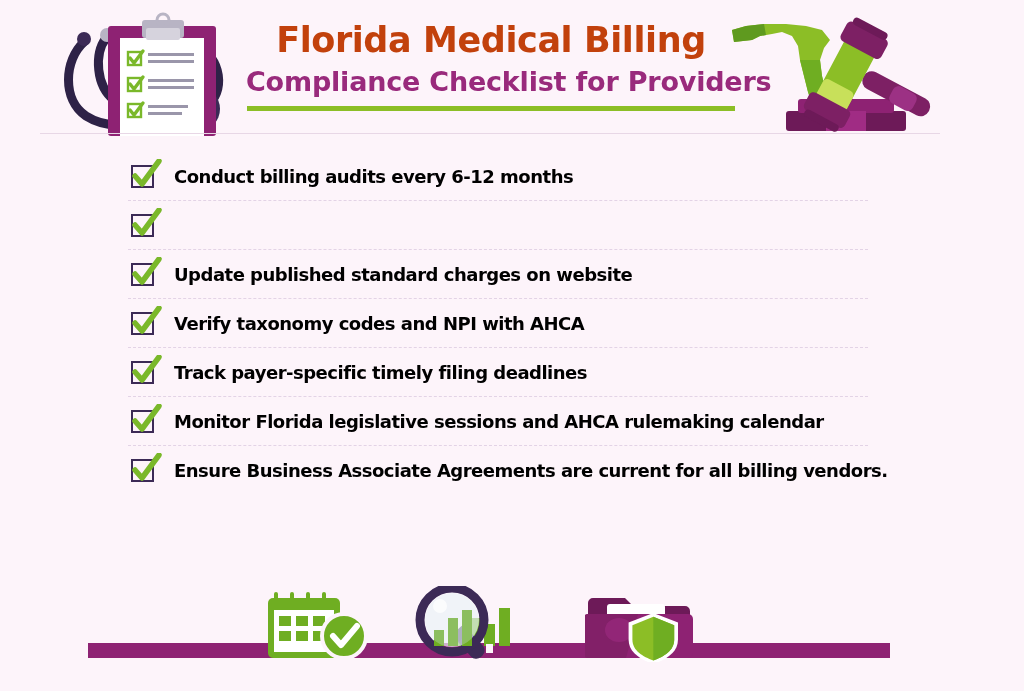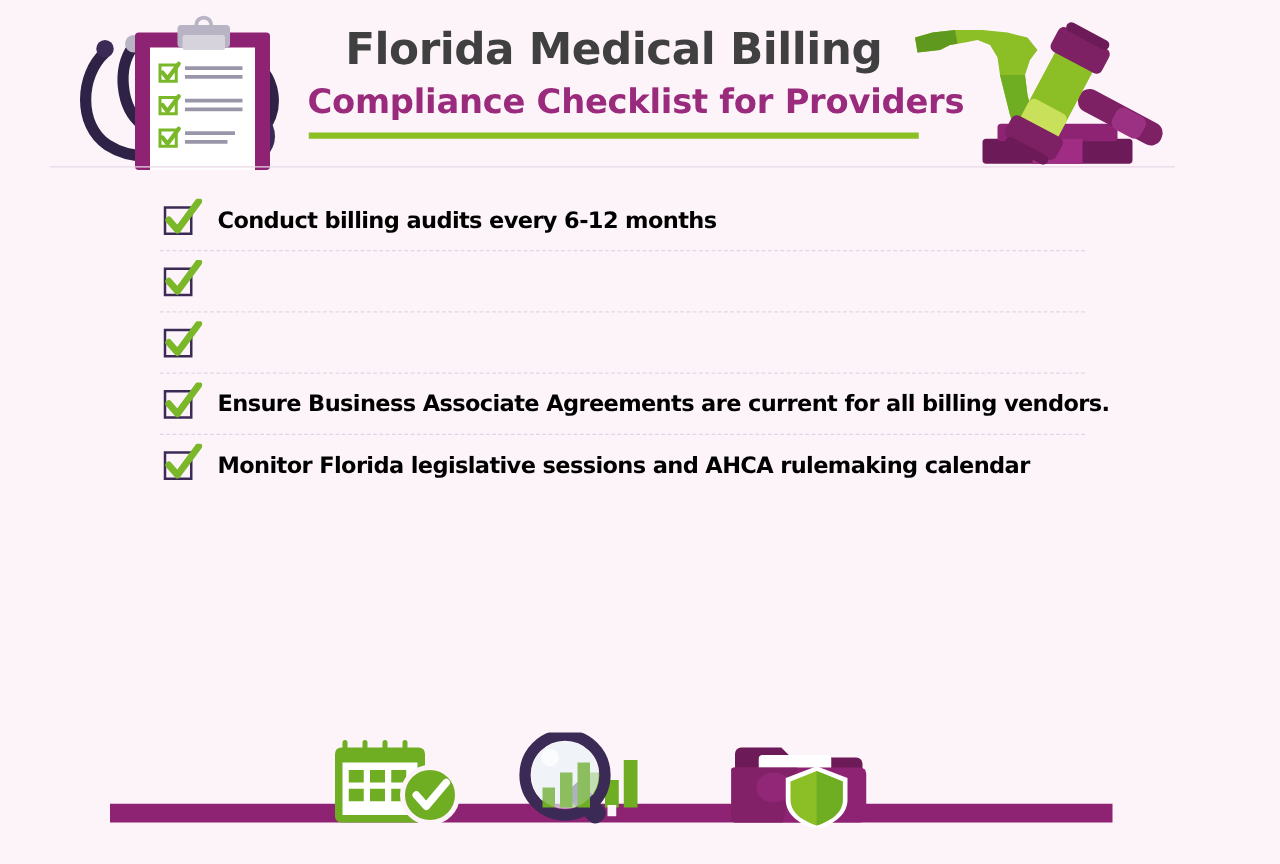--- a/index.html
+++ b/index.html
@@ -33,21 +33,21 @@
     position: absolute;
     left: 246px;
     top: 18px;
     width: 490px;
     text-align: center;
   }
   .title-main {
     font-family: "DejaVu Sans", sans-serif;
     font-size: 35px;
     font-weight: bold;
-    color: #404040;
+    color: #c2410c;
     letter-spacing: -0.4px;
     line-height: 44px;
     white-space: nowrap;
   }
   .title-sub {
     font-family: "DejaVu Sans", sans-serif;
     font-size: 27px;
     font-weight: bold;
     color: #992a7c;
     letter-spacing: -0.2px;
@@ -264,51 +264,70 @@
 
   <div class="check-row">
     <span class="check-box-wrap">
       <span class="check-box"></span>
       <svg class="check-mark" viewBox="0 0 32 32">
           <path d="M5 17 l7 8 l17 -23" fill="none" stroke="#7ab82a" stroke-width="5.5" stroke-linecap="round" stroke-linejoin="round"></path>
         </svg>
     </span>
   </div>
 
-
-
-  <div class="check-row">
-    <span class="check-box-wrap">
-      <span class="check-box"></span>
-      <svg class="check-mark" viewBox="0 0 32 32">
-          <path d="M5 17 l7 8 l17 -23" fill="none" stroke="#7ab82a" stroke-width="5.5" stroke-linecap="round" stroke-linejoin="round"></path>
-        </svg>
-    </span>
-  </div>
-
-
+  <div class="check-row">
+    <span class="check-box-wrap">
+      <span class="check-box"></span>
+      <svg class="check-mark" viewBox="0 0 32 32">
+          <path d="M5 17 l7 8 l17 -23" fill="none" stroke="#7ab82a" stroke-width="5.5" stroke-linecap="round" stroke-linejoin="round"></path>
+        </svg>
+    </span>
+    <span class="check-label">Update published standard charges on website</span>
+  </div>
+
+
+  <div class="check-row">
+    <span class="check-box-wrap">
+      <span class="check-box"></span>
+      <svg class="check-mark" viewBox="0 0 32 32">
+          <path d="M5 17 l7 8 l17 -23" fill="none" stroke="#7ab82a" stroke-width="5.5" stroke-linecap="round" stroke-linejoin="round"></path>
+        </svg>
+    </span>
+    <span class="check-label">Verify taxonomy codes and NPI with AHCA</span>
+  </div>
+
+  <div class="check-row">
+    <span class="check-box-wrap">
+      <span class="check-box"></span>
+      <svg class="check-mark" viewBox="0 0 32 32">
+          <path d="M5 17 l7 8 l17 -23" fill="none" stroke="#7ab82a" stroke-width="5.5" stroke-linecap="round" stroke-linejoin="round"></path>
+        </svg>
+    </span>
+    <span class="check-label">Track payer-specific timely filing deadlines</span>
+  </div>
+
+
+  <div class="check-row">
+    <span class="check-box-wrap">
+      <span class="check-box"></span>
+      <svg class="check-mark" viewBox="0 0 32 32">
+          <path d="M5 17 l7 8 l17 -23" fill="none" stroke="#7ab82a" stroke-width="5.5" stroke-linecap="round" stroke-linejoin="round"></path>
+        </svg>
+    </span>
+    <span class="check-label">Monitor Florida legislative sessions and AHCA rulemaking calendar</span>
+  </div>
 
   <div class="check-row">
     <span class="check-box-wrap">
       <span class="check-box"></span>
       <svg class="check-mark" viewBox="0 0 32 32">
           <path d="M5 17 l7 8 l17 -23" fill="none" stroke="#7ab82a" stroke-width="5.5" stroke-linecap="round" stroke-linejoin="round"></path>
         </svg>
     </span>
     <span class="check-label">Ensure Business Associate Agreements are current for all billing vendors.</span>
-  </div>
-
-  <div class="check-row">
-    <span class="check-box-wrap">
-      <span class="check-box"></span>
-      <svg class="check-mark" viewBox="0 0 32 32">
-          <path d="M5 17 l7 8 l17 -23" fill="none" stroke="#7ab82a" stroke-width="5.5" stroke-linecap="round" stroke-linejoin="round"></path>
-        </svg>
-    </span>
-    <span class="check-label">Monitor Florida legislative sessions and AHCA rulemaking calendar</span>
   </div>
 
 </div>
 
 <div class="bottom-bar"></div>
 
 <div class="bottom-icons">
 
   <div class="icon-calendar">
     <svg width="104" height="76" viewBox="0 0 104 76" xmlns="http://www.w3.org/2000/svg">

